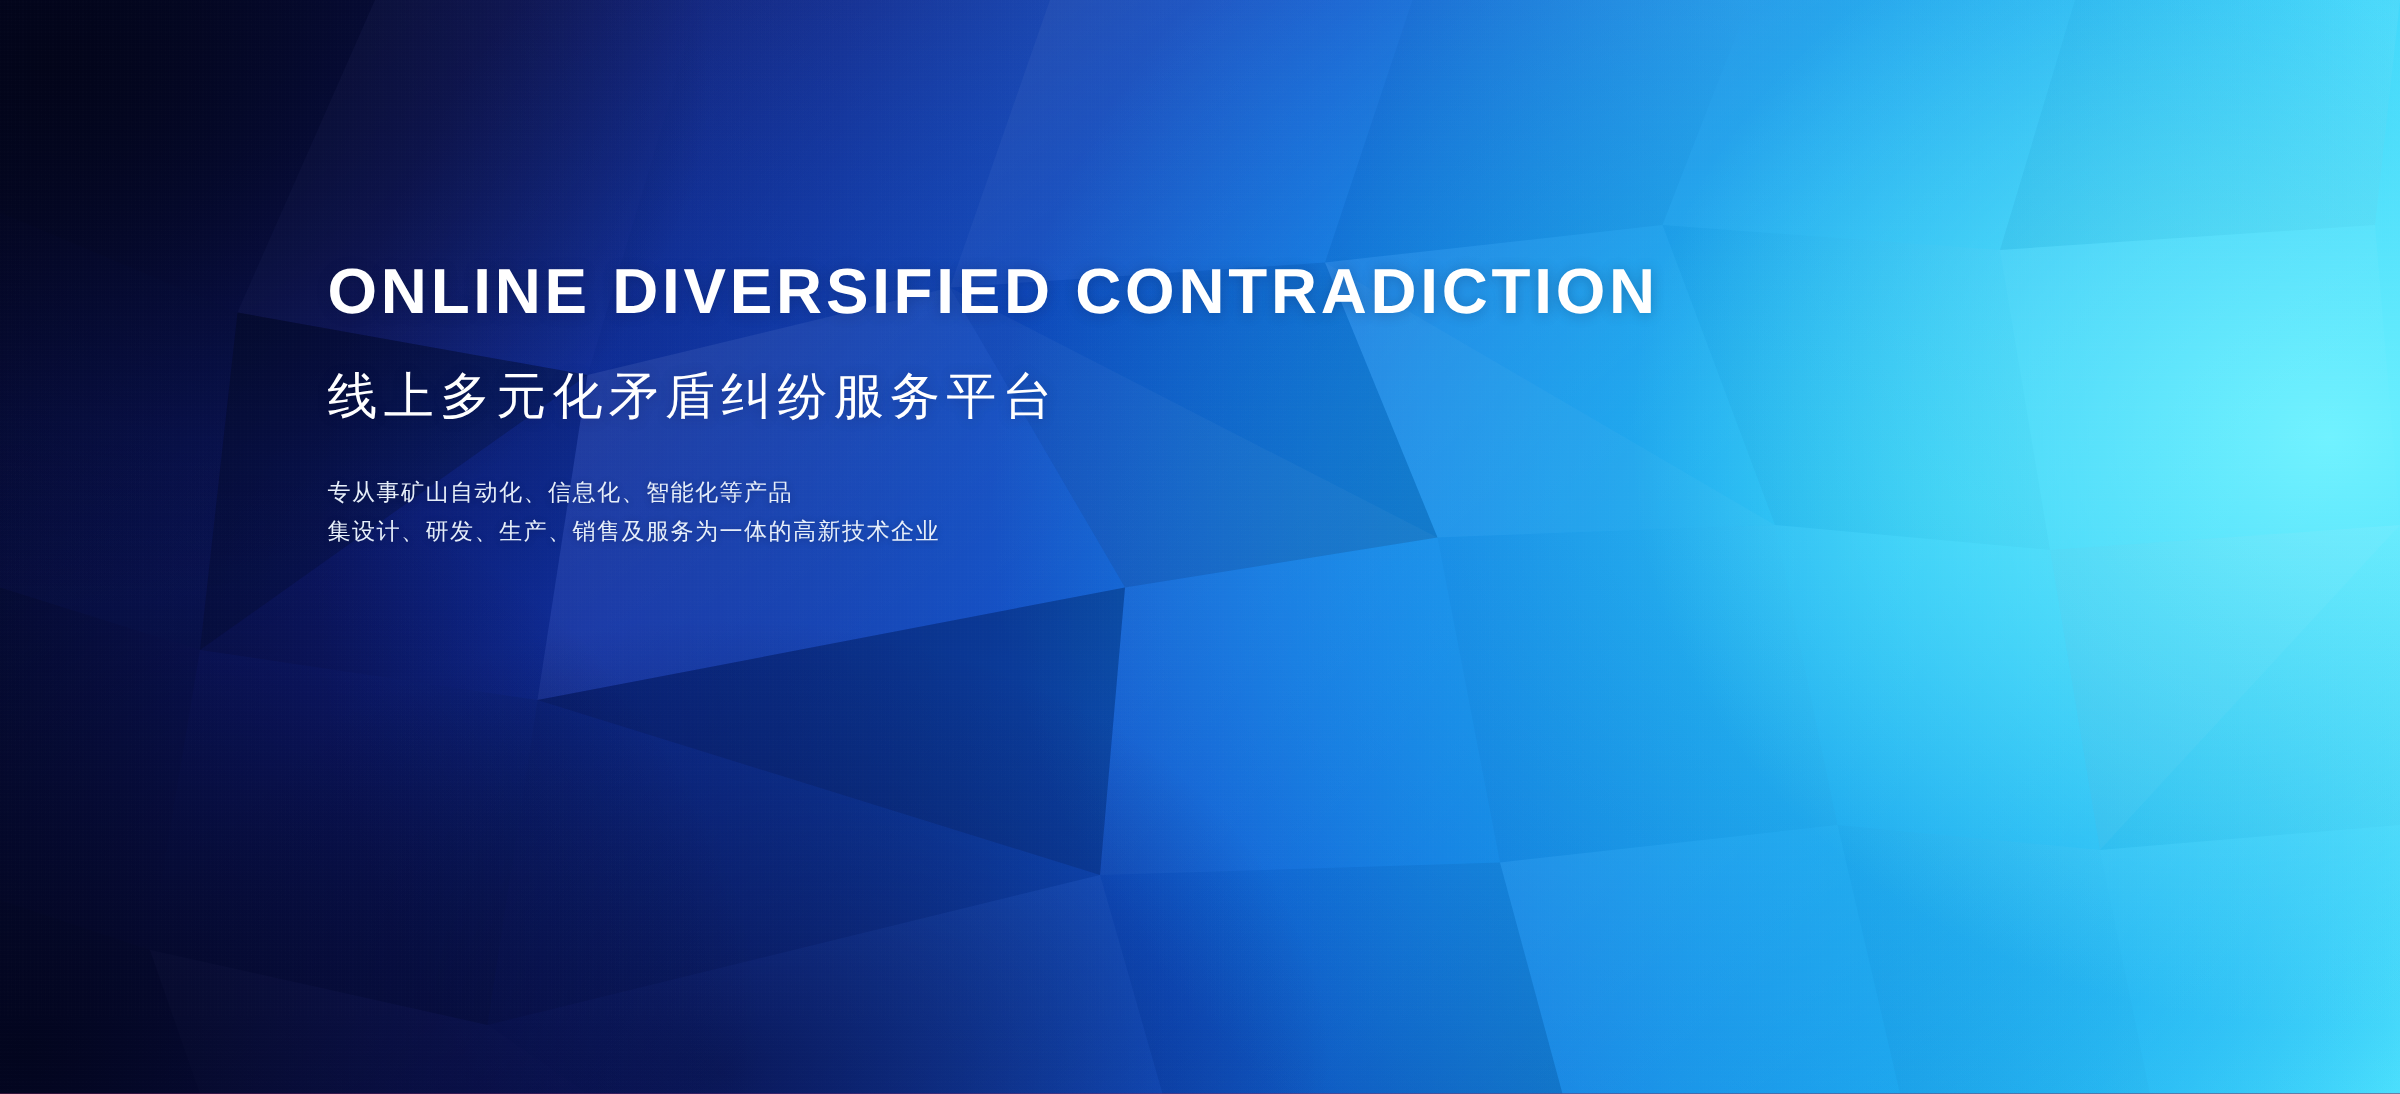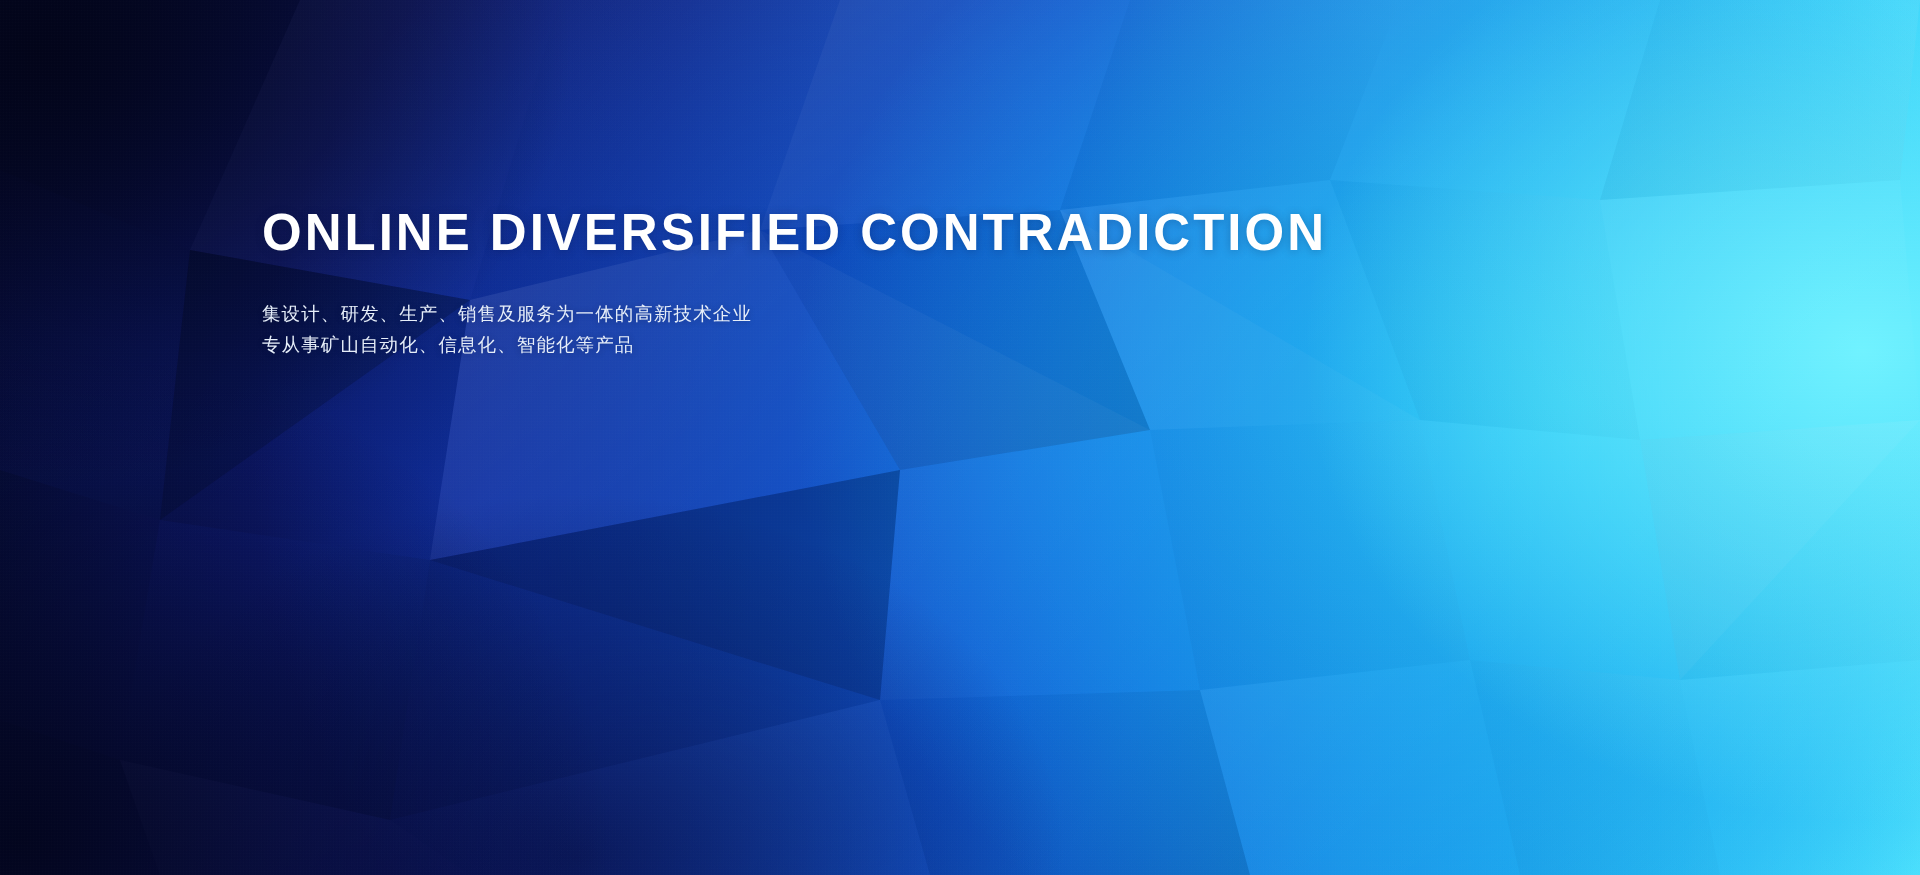--- a/index.html
+++ b/index.html
@@ -165,20 +165,21 @@
 
   <div class="bg-corner-dark"></div>
   <div class="noise"></div>
 
   <div class="content">
 
     <h1 class="headline">
       <span class="hl-line">ONLINE DIVERSIFIED CONTRADICTION</span>
     </h1>
 
+    <div class="subtitle-cn">线上多元化矛盾纠纷服务平台</div>
 
     <div class="desc">
+      <span class="desc-line">专从事矿山自动化、信息化、智能化等产品</span>
       <span class="desc-line">集设计、研发、生产、销售及服务为一体的高新技术企业</span>
-      <span class="desc-line">专从事矿山自动化、信息化、智能化等产品</span>
     </div>
 
   </div>
 </div>
 
 </body></html>

